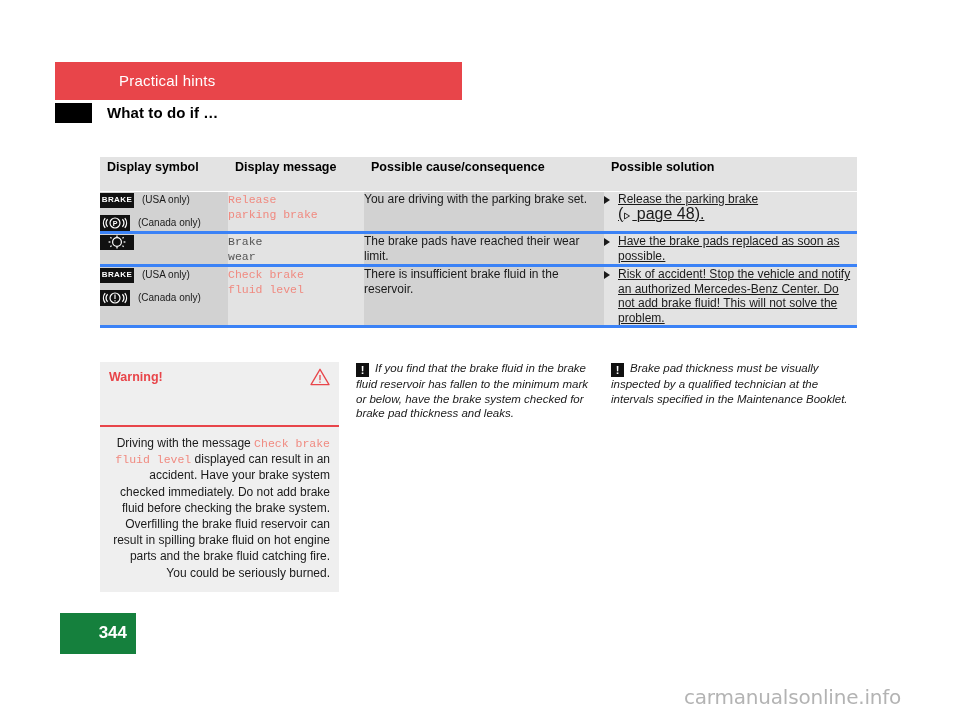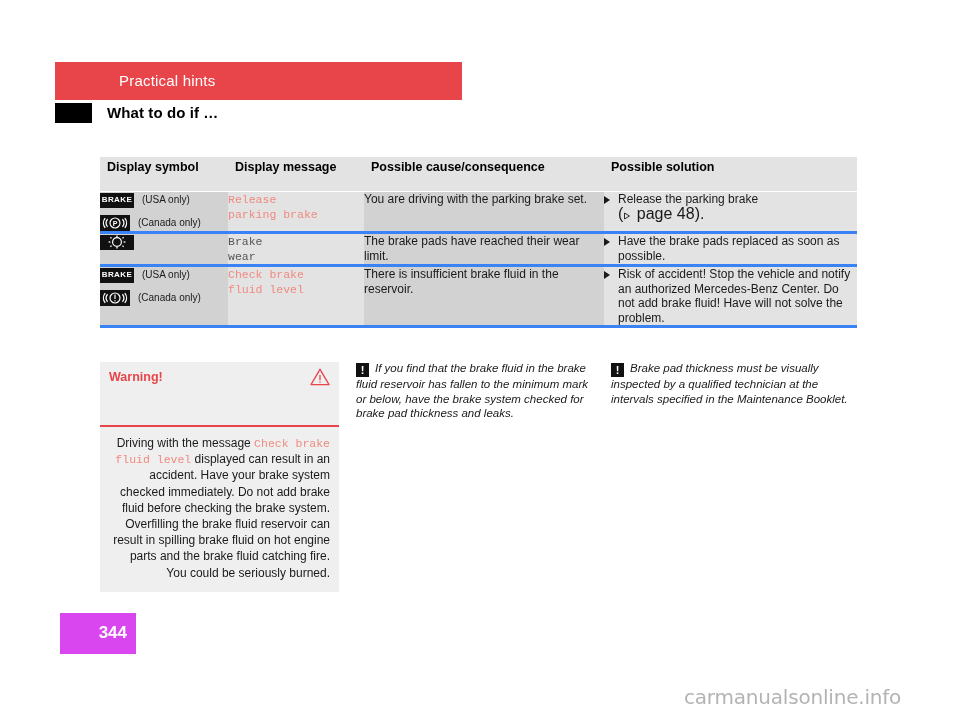--- a/index.html
+++ b/index.html
@@ -129,21 +129,21 @@
   .sym-box.w2 { width: 30px; height: 16px; }
   .sym-brake-text {
     color: #ffffff;
     font-size: 8px;
     font-weight: bold;
     letter-spacing: 0.4px;
     font-family: "Liberation Sans", sans-serif;
   }
 
   
-  .bullet-wrap { display: flex; }
+  .bullet-wrap { display: flex; text-decoration: underline; }
   .bullet-tri {
     flex: 0 0 auto;
     width: 14px;
     padding-top: 4px;
   }
   .bullet-tri i {
     display: block;
     width: 0; height: 0;
     border-left: 6px solid #1a1a1a;
     border-top: 4px solid transparent;
@@ -215,21 +215,21 @@
     font-family: "Liberation Sans", sans-serif;
   }
 
   
   .pagebox {
     position: absolute;
     left: 60px;
     top: 613px;
     width: 76px;
     height: 41px;
-    background: #d946ef;
+    background: #15803d;
   }
   .pagebox span {
     position: absolute;
     right: 9px;
     top: 10px;
     color: #ffffff;
     font-size: 17px;
     font-weight: bold;
   }
   .watermark {
@@ -386,21 +386,21 @@
 fluid level</div>
       </td>
       <td class="cell shade-a">
         <span>There is insufficient brake fluid in the reservoir.</span>
       </td>
       <td class="cell shade-b">
         <div class="bullet-wrap">
           <div class="bullet-tri">
               <i></i>
             </div>
-          <div class="bullet-txt"><span>Risk of accident! Stop the vehicle and notify an authorized Mercedes-Benz Center. Do not add brake fluid! Have will not solve the problem.</span></div>
+          <div class="bullet-txt"><span>Risk of accident! Stop the vehicle and notify an authorized Mercedes-Benz Center. Do not add brake fluid! This will not solve the problem.</span></div>
         </div>
       </td>
     </tr>
 
   </tbody>
 </table>
 
 <div class="warnbox">
   <div class="warn-head">
     <div class="wtitle">Warning!</div>

